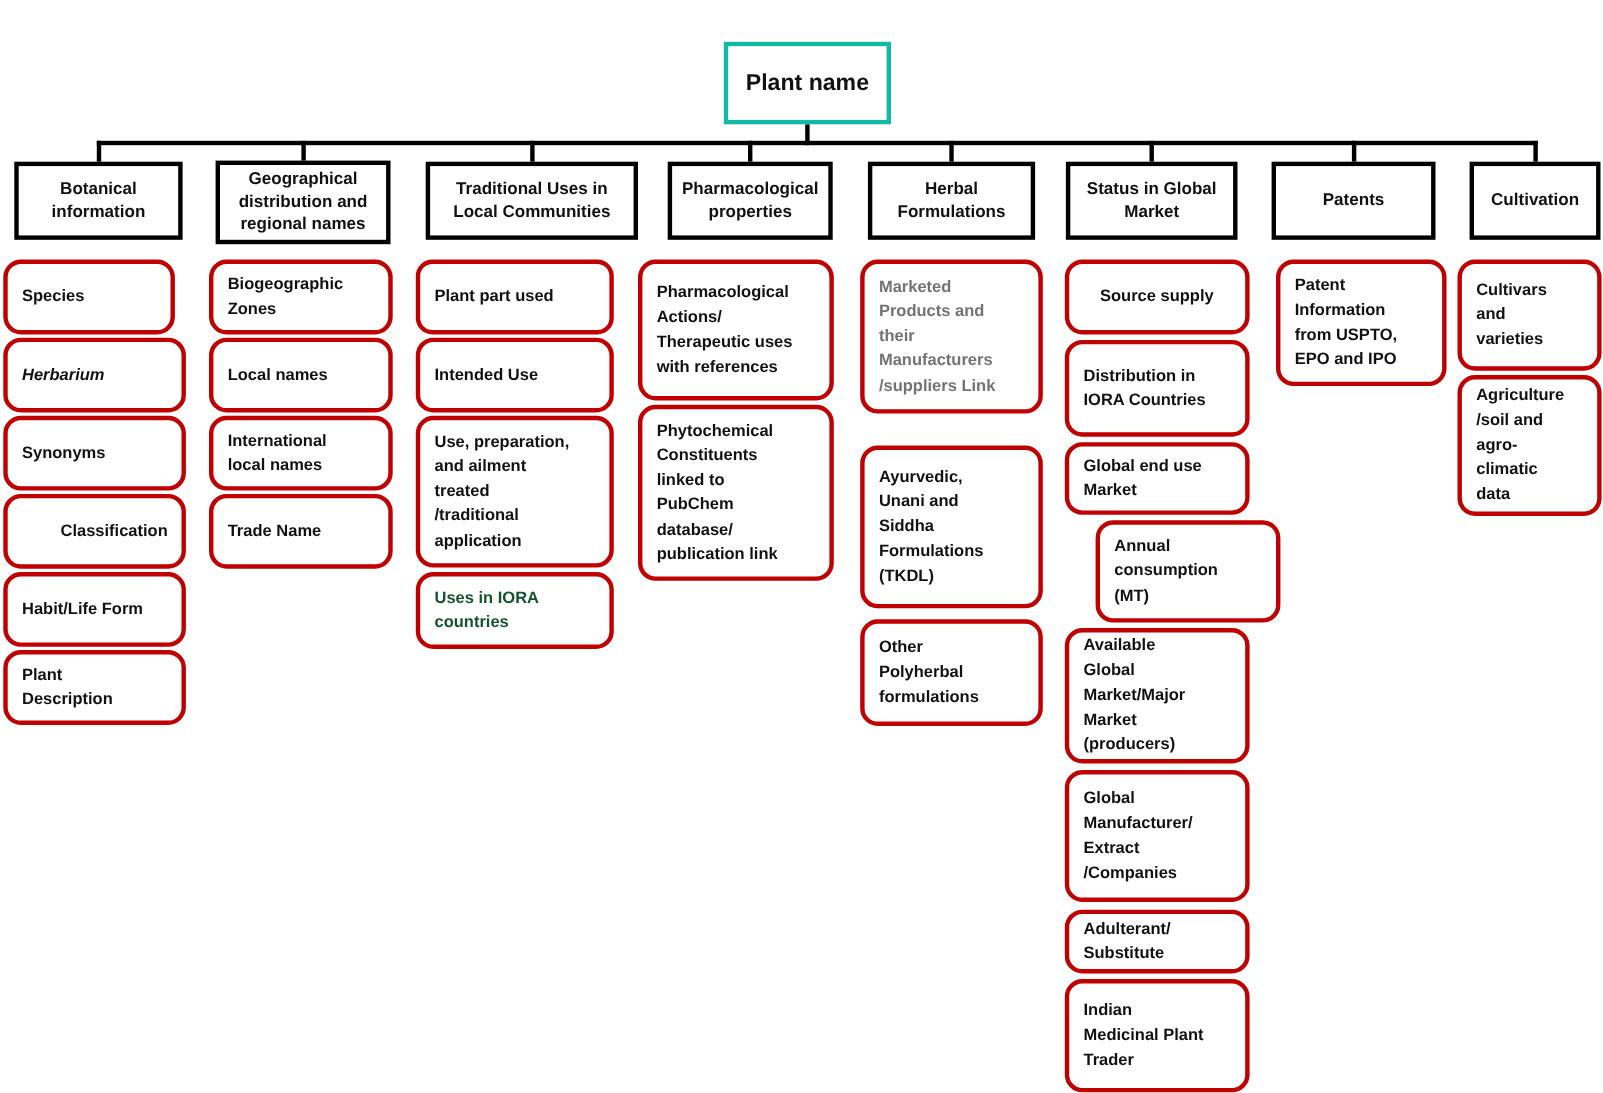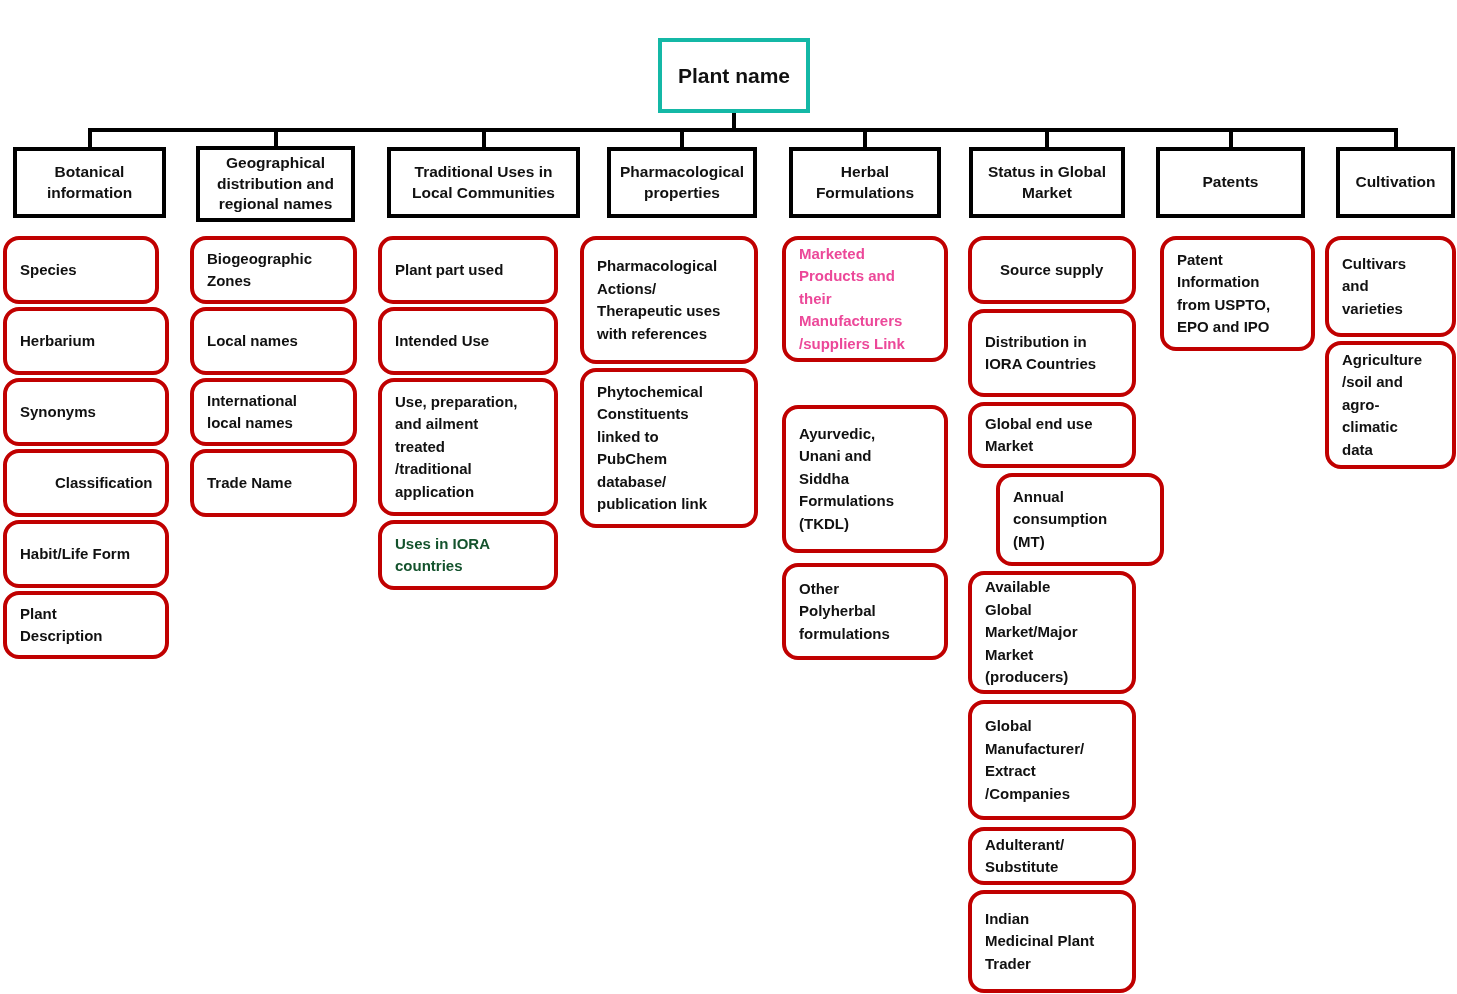--- a/index.html
+++ b/index.html
@@ -62,21 +62,21 @@
       <div class="conn" style="left: 680px; top: 128px; width: 4px; height: 27px; background: rgb(0, 0, 0);"></div>
       <div class="conn" style="left: 863px; top: 128px; width: 4px; height: 27px; background: rgb(0, 0, 0);"></div>
       <div class="conn" style="left: 1045px; top: 128px; width: 4px; height: 27px; background: rgb(0, 0, 0);"></div>
       <div class="conn" style="left: 1228.5px; top: 128px; width: 4px; height: 27px; background: rgb(0, 0, 0);"></div>
       <div class="conn" style="left: 1393.5px; top: 128px; width: 4px; height: 27px; background: rgb(0, 0, 0);"></div>
     </div>
   <div id="columns">
       <div class="node category" style="left: 13px; top: 147px; width: 153px; height: 71px; border-color: rgb(0, 0, 0); color: rgb(17, 17, 17);">Botanical
 information</div>
       <div class="node item" style="left: 3px; top: 236px; width: 156px; height: 68px; border-color: rgb(192, 0, 0); color: rgb(17, 17, 17);">Species</div>
-      <div class="node item" style="left: 3px; top: 307px; width: 166px; height: 68px; border-color: rgb(192, 0, 0); color: rgb(17, 17, 17);">Herbarium</div>
+      <div class="node item" style="left: 3px; top: 307px; width: 166px; height: 68px; border-color: rgb(192, 0, 0); color: rgb(17, 17, 17); font-style: italic;">Herbarium</div>
       <div class="node item" style="left: 3px; top: 378px; width: 166px; height: 68px; border-color: rgb(192, 0, 0); color: rgb(17, 17, 17);">Synonyms</div>
       <div class="node item" style="left: 3px; top: 449px; width: 166px; height: 68px; border-color: rgb(192, 0, 0); color: rgb(17, 17, 17); padding-left: 48px;">Classification</div>
       <div class="node item" style="left: 3px; top: 520px; width: 166px; height: 68px; border-color: rgb(192, 0, 0); color: rgb(17, 17, 17);">Habit/Life Form</div>
       <div class="node item" style="left: 3px; top: 591px; width: 166px; height: 68px; border-color: rgb(192, 0, 0); color: rgb(17, 17, 17);">Plant
 Description</div>
       <div class="node category" style="left: 196px; top: 146px; width: 159px; height: 76px; border-color: rgb(0, 0, 0); color: rgb(17, 17, 17);">Geographical
 distribution and
 regional names</div>
       <div class="node item" style="left: 190px; top: 236px; width: 167px; height: 68px; border-color: rgb(192, 0, 0); color: rgb(17, 17, 17);">Biogeographic
 Zones</div>
@@ -102,21 +102,21 @@
 Therapeutic uses
 with references</div>
       <div class="node item" style="left: 580px; top: 368px; width: 178px; height: 160px; border-color: rgb(192, 0, 0); color: rgb(17, 17, 17);">Phytochemical
 Constituents
 linked to
 PubChem
 database/
 publication link</div>
       <div class="node category" style="left: 789px; top: 147px; width: 152px; height: 71px; border-color: rgb(0, 0, 0); color: rgb(17, 17, 17);">Herbal
 Formulations</div>
-      <div class="node item" style="left: 782px; top: 236px; width: 166px; height: 126px; border-color: rgb(192, 0, 0); color: #ec4899;">Marketed
+      <div class="node item" style="left: 782px; top: 236px; width: 166px; height: 140px; border-color: rgb(192, 0, 0); color: #737373;">Marketed
 Products and
 their
 Manufacturers
 /suppliers Link</div>
       <div class="node item" style="left: 782px; top: 405px; width: 166px; height: 148px; border-color: rgb(192, 0, 0); color: rgb(17, 17, 17);">Ayurvedic,
 Unani and
 Siddha
 Formulations
 (TKDL)</div>
       <div class="node item" style="left: 782px; top: 563px; width: 166px; height: 97px; border-color: rgb(192, 0, 0); color: rgb(17, 17, 17);">Other

